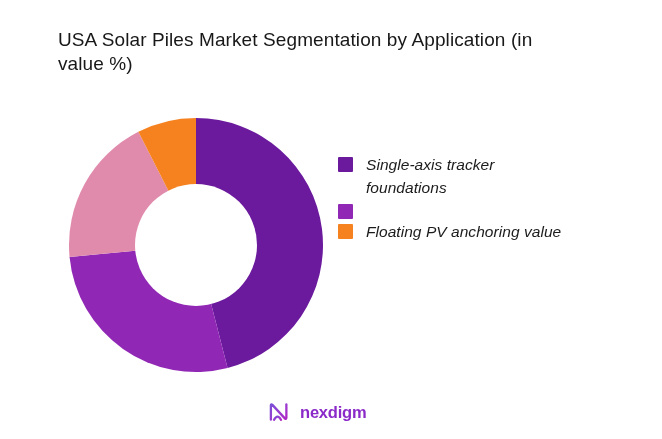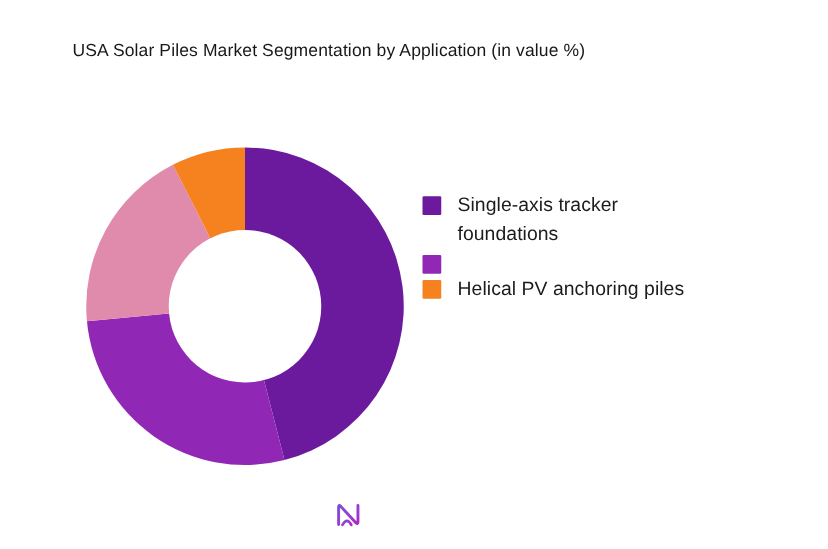--- a/index.html
+++ b/index.html
@@ -20,21 +20,21 @@
     inset: 0;
     width: 662px;
     height: 439px;
     background: #ffffff;
   }
   #chart-title {
     position: absolute;
     left: 58px;
     top: 28px;
     width: 520px;
-    font-size: 14px;
+    font-size: 19px;
     line-height: 24px;
     color: #181818;
     letter-spacing: 0.1px;
     font-weight: 400;
   }
   #donut-wrap {
     position: absolute;
     left: 60px;
     top: 108px;
     width: 276px;
@@ -44,20 +44,21 @@
     display: block;
     width: 276px;
     height: 276px;
     overflow: visible;
   }
   #legend {
     position: absolute;
     left: 338px;
     top: 153px;
     width: 310px;
+    font-style: italic;
   }
   .legend-item {
     display: flex;
     align-items: flex-start;
     margin-bottom: 1px;
   }
   .legend-swatch {
     width: 15px;
     height: 15px;
     flex: 0 0 15px;
@@ -116,31 +117,32 @@
   <div id="legend">
       <div class="legend-item">
         <span class="legend-swatch" style="background: rgb(107, 26, 158);"></span>
         <span class="legend-label">Single-axis tracker foundations</span>
       </div>
       <div class="legend-item">
         <span class="legend-swatch" style="background: rgb(145, 39, 181);"></span>
       </div>
       <div class="legend-item">
         <span class="legend-swatch" style="background: rgb(245, 130, 31);"></span>
-        <span class="legend-label">Helical PV anchoring piles</span>
+        <span class="legend-label">Floating PV anchoring value</span>
       </div>
     </div>
 
   <div id="footer-logo">
     <svg id="logo-mark" viewBox="0 0 26 22">
       <defs>
         <linearGradient id="lg" x1="0" y1="0" x2="1" y2="1">
           <stop offset="0%" stop-color="#7B4FD6"></stop>
           <stop offset="55%" stop-color="#9B3BD0"></stop>
           <stop offset="100%" stop-color="#B026C4"></stop>
         </linearGradient>
       </defs>
       <path d="M3 19 L3 4 Q3.3 2.4 4.6 3.6 L17.5 17.6 Q18.8 18.9 19.1 17.1 L19.1 3" fill="none" stroke="url(#lg)" stroke-width="2.4" stroke-linecap="round" stroke-linejoin="round"></path>
       <path d="M6.2 19.2 Q10 12.5 13.6 19.2" fill="none" stroke="url(#lg)" stroke-width="2.2" stroke-linecap="round"></path>
     </svg>
+    <span id="logo-word">nexdigm</span>
   </div>
 
 </div>
 
 </body></html>

